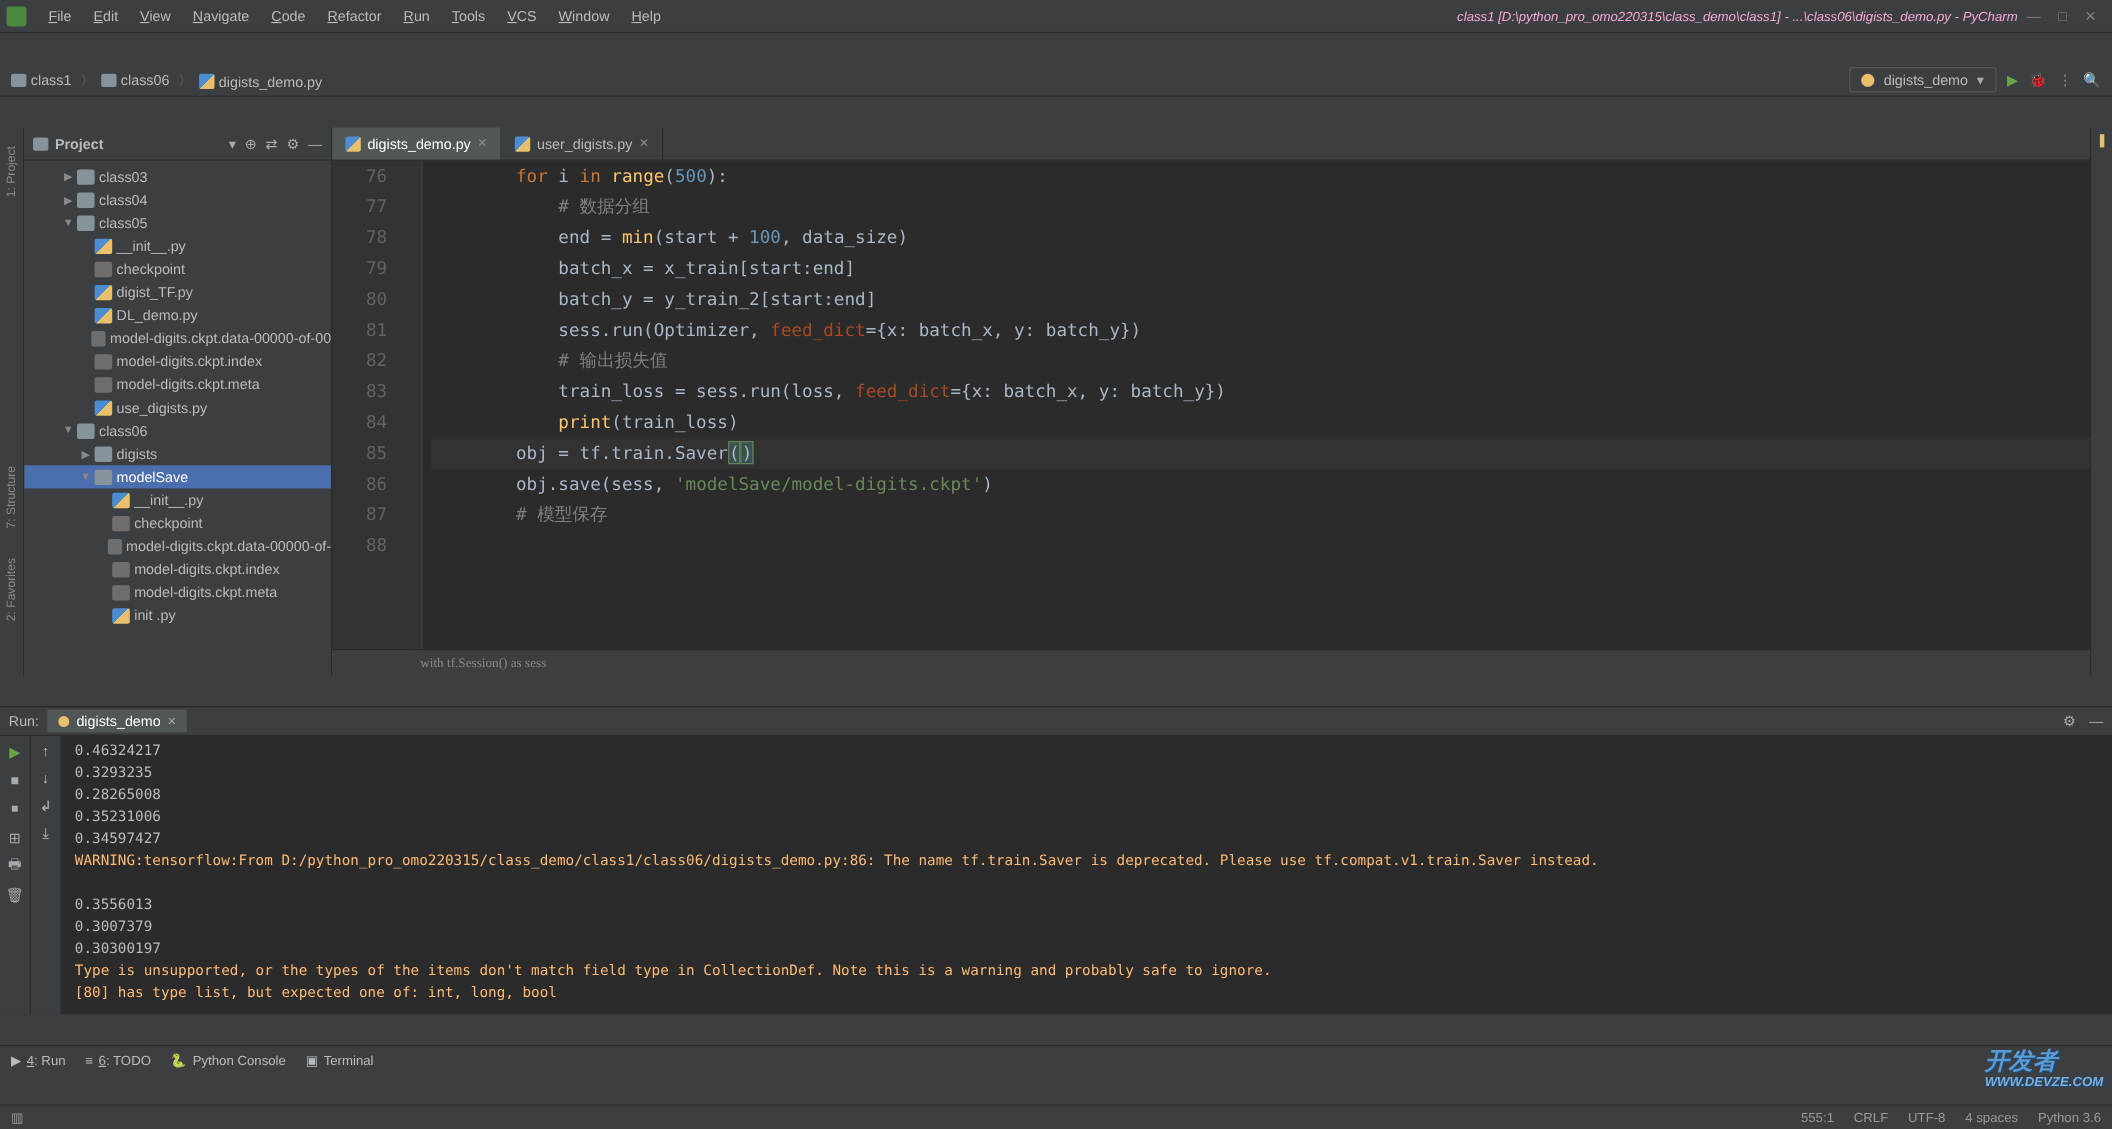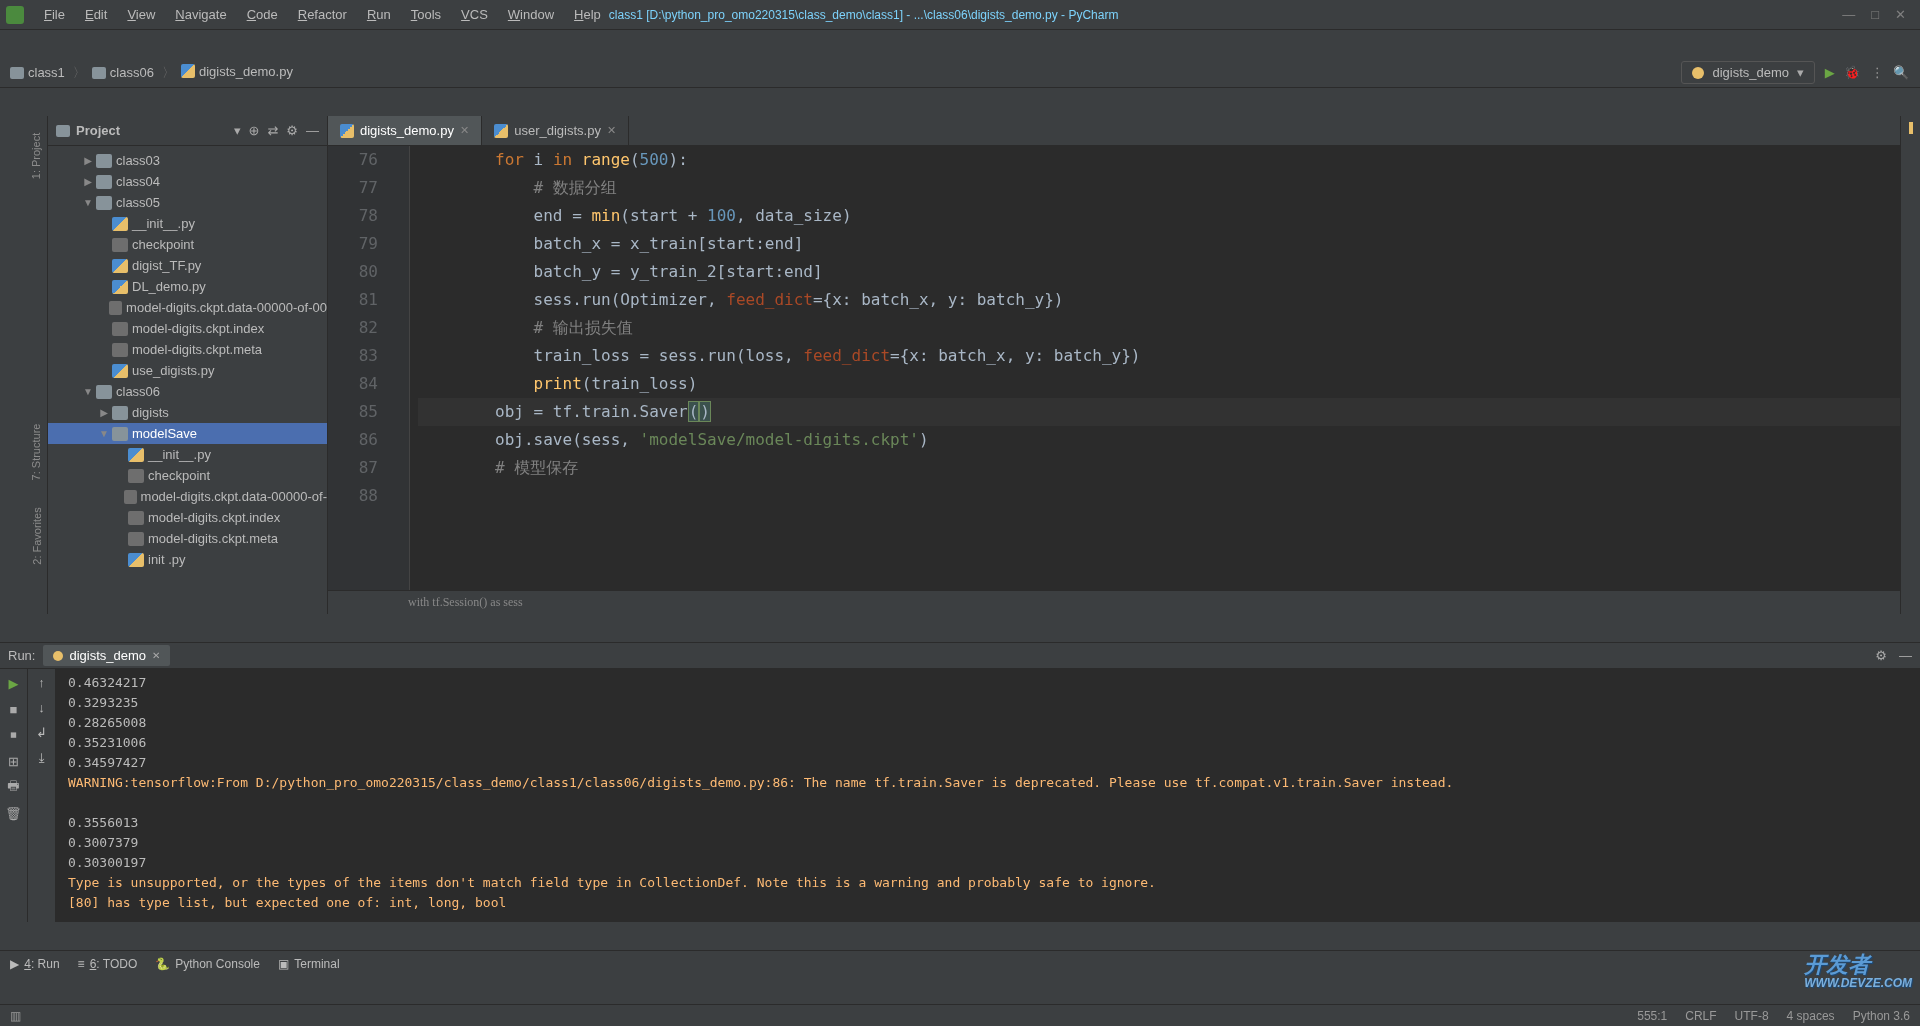--- a/index.html
+++ b/index.html
@@ -5,39 +5,39 @@
 * { margin:0; padding:0; box-sizing:border-box; }
 body { font-family:"Segoe UI",Arial,sans-serif; font-size:13px; background:#3c3f41; color:#bbbbbb; overflow:hidden; }
 .app { display:flex; flex-direction:column; height:1026px; width:1920px; position:relative;gap:28px; }
 
 
 .titlebar { display:flex; align-items:center; height:30px; background:#3c3f41; border-bottom:1px solid #2b2b2b; padding:0 6px; }
 .titlebar .logo { width:18px; height:18px; background:#4b8a3e; border-radius:3px; margin-right:12px; }
 .menu { display:flex; gap:4px; }
 .menu-item { padding:4px 8px; cursor:pointer; color:#bbbbbb; }
 .menu-item u { text-decoration:underline; }
-.title-path { flex:1; text-align:left; color:#7dd3fc; font-size:12px; }
+.title-path { flex:1; text-align:right; color:#f9a8d4; font-size:12px;font-style:italic; }
 .win-controls { display:flex; gap:16px; padding:0 8px; color:#808080; }
 .win-btn { cursor:pointer; }
 
 
 .toolbar { display:flex; align-items:center; height:30px; background:#3c3f41; border-bottom:1px solid #2b2b2b; padding:0 10px; }
-.breadcrumb { display:flex; align-items:flex-start; gap:6px; }
+.breadcrumb { display:flex; align-items:flex-end; gap:6px; }
 .crumb { display:flex; align-items:center; gap:4px; color:#bbbbbb; cursor:pointer; }
 .crumb .fld-icon { width:14px; height:12px; background:#87939a; border-radius:2px; }
 .crumb .sep { color:#6b6b6b; margin-left:4px; }
 .toolbar-right { margin-left:auto; display:flex; align-items:center; gap:10px; }
 .run-select { display:flex; align-items:center; gap:8px; background:#3c3f41; border:1px solid #555; border-radius:3px; padding:3px 10px; }
 .run-select .bug-dot { width:12px; height:12px; border-radius:50%; background:#e8bf6a; }
 .run-select .caret { color:#aaa; }
 .tb-icon { cursor:pointer; color:#6ba644; }
 .tb-icon.gray { color:#9a9a9a; }
 
 
-.main { flex:1; display:flex; min-height:0;margin-left:26px; }
+.main { flex:1; display:flex; min-height:0; }
 .left-gutter { width:22px; background:#3c3f41; border-right:1px solid #2b2b2b; display:flex; flex-direction:column; align-items:center; padding-top:6px; gap:24px; }
 .vtab { transform:rotate(-90deg); color:#8c8c8c; font-size:11px; white-space:nowrap; cursor:pointer; }
 .right-gutter { width:20px; background:#3c3f41; border-left:1px solid #2b2b2b; }
 .right-gutter .mark { width:4px; height:12px; background:#e8bf6a; margin:6px auto; }
 
 
 .project-panel { width:280px; background:#3c3f41; border-right:1px solid #2b2b2b; display:flex; flex-direction:column; }
 .proj-header { display:flex; align-items:center; height:30px; padding:0 8px; border-bottom:1px solid #2b2b2b; }
 .proj-header .fld-icon { width:14px; height:12px; background:#87939a; border-radius:2px; margin-right:6px; }
 .proj-header .title { flex:1; font-weight:bold; }

